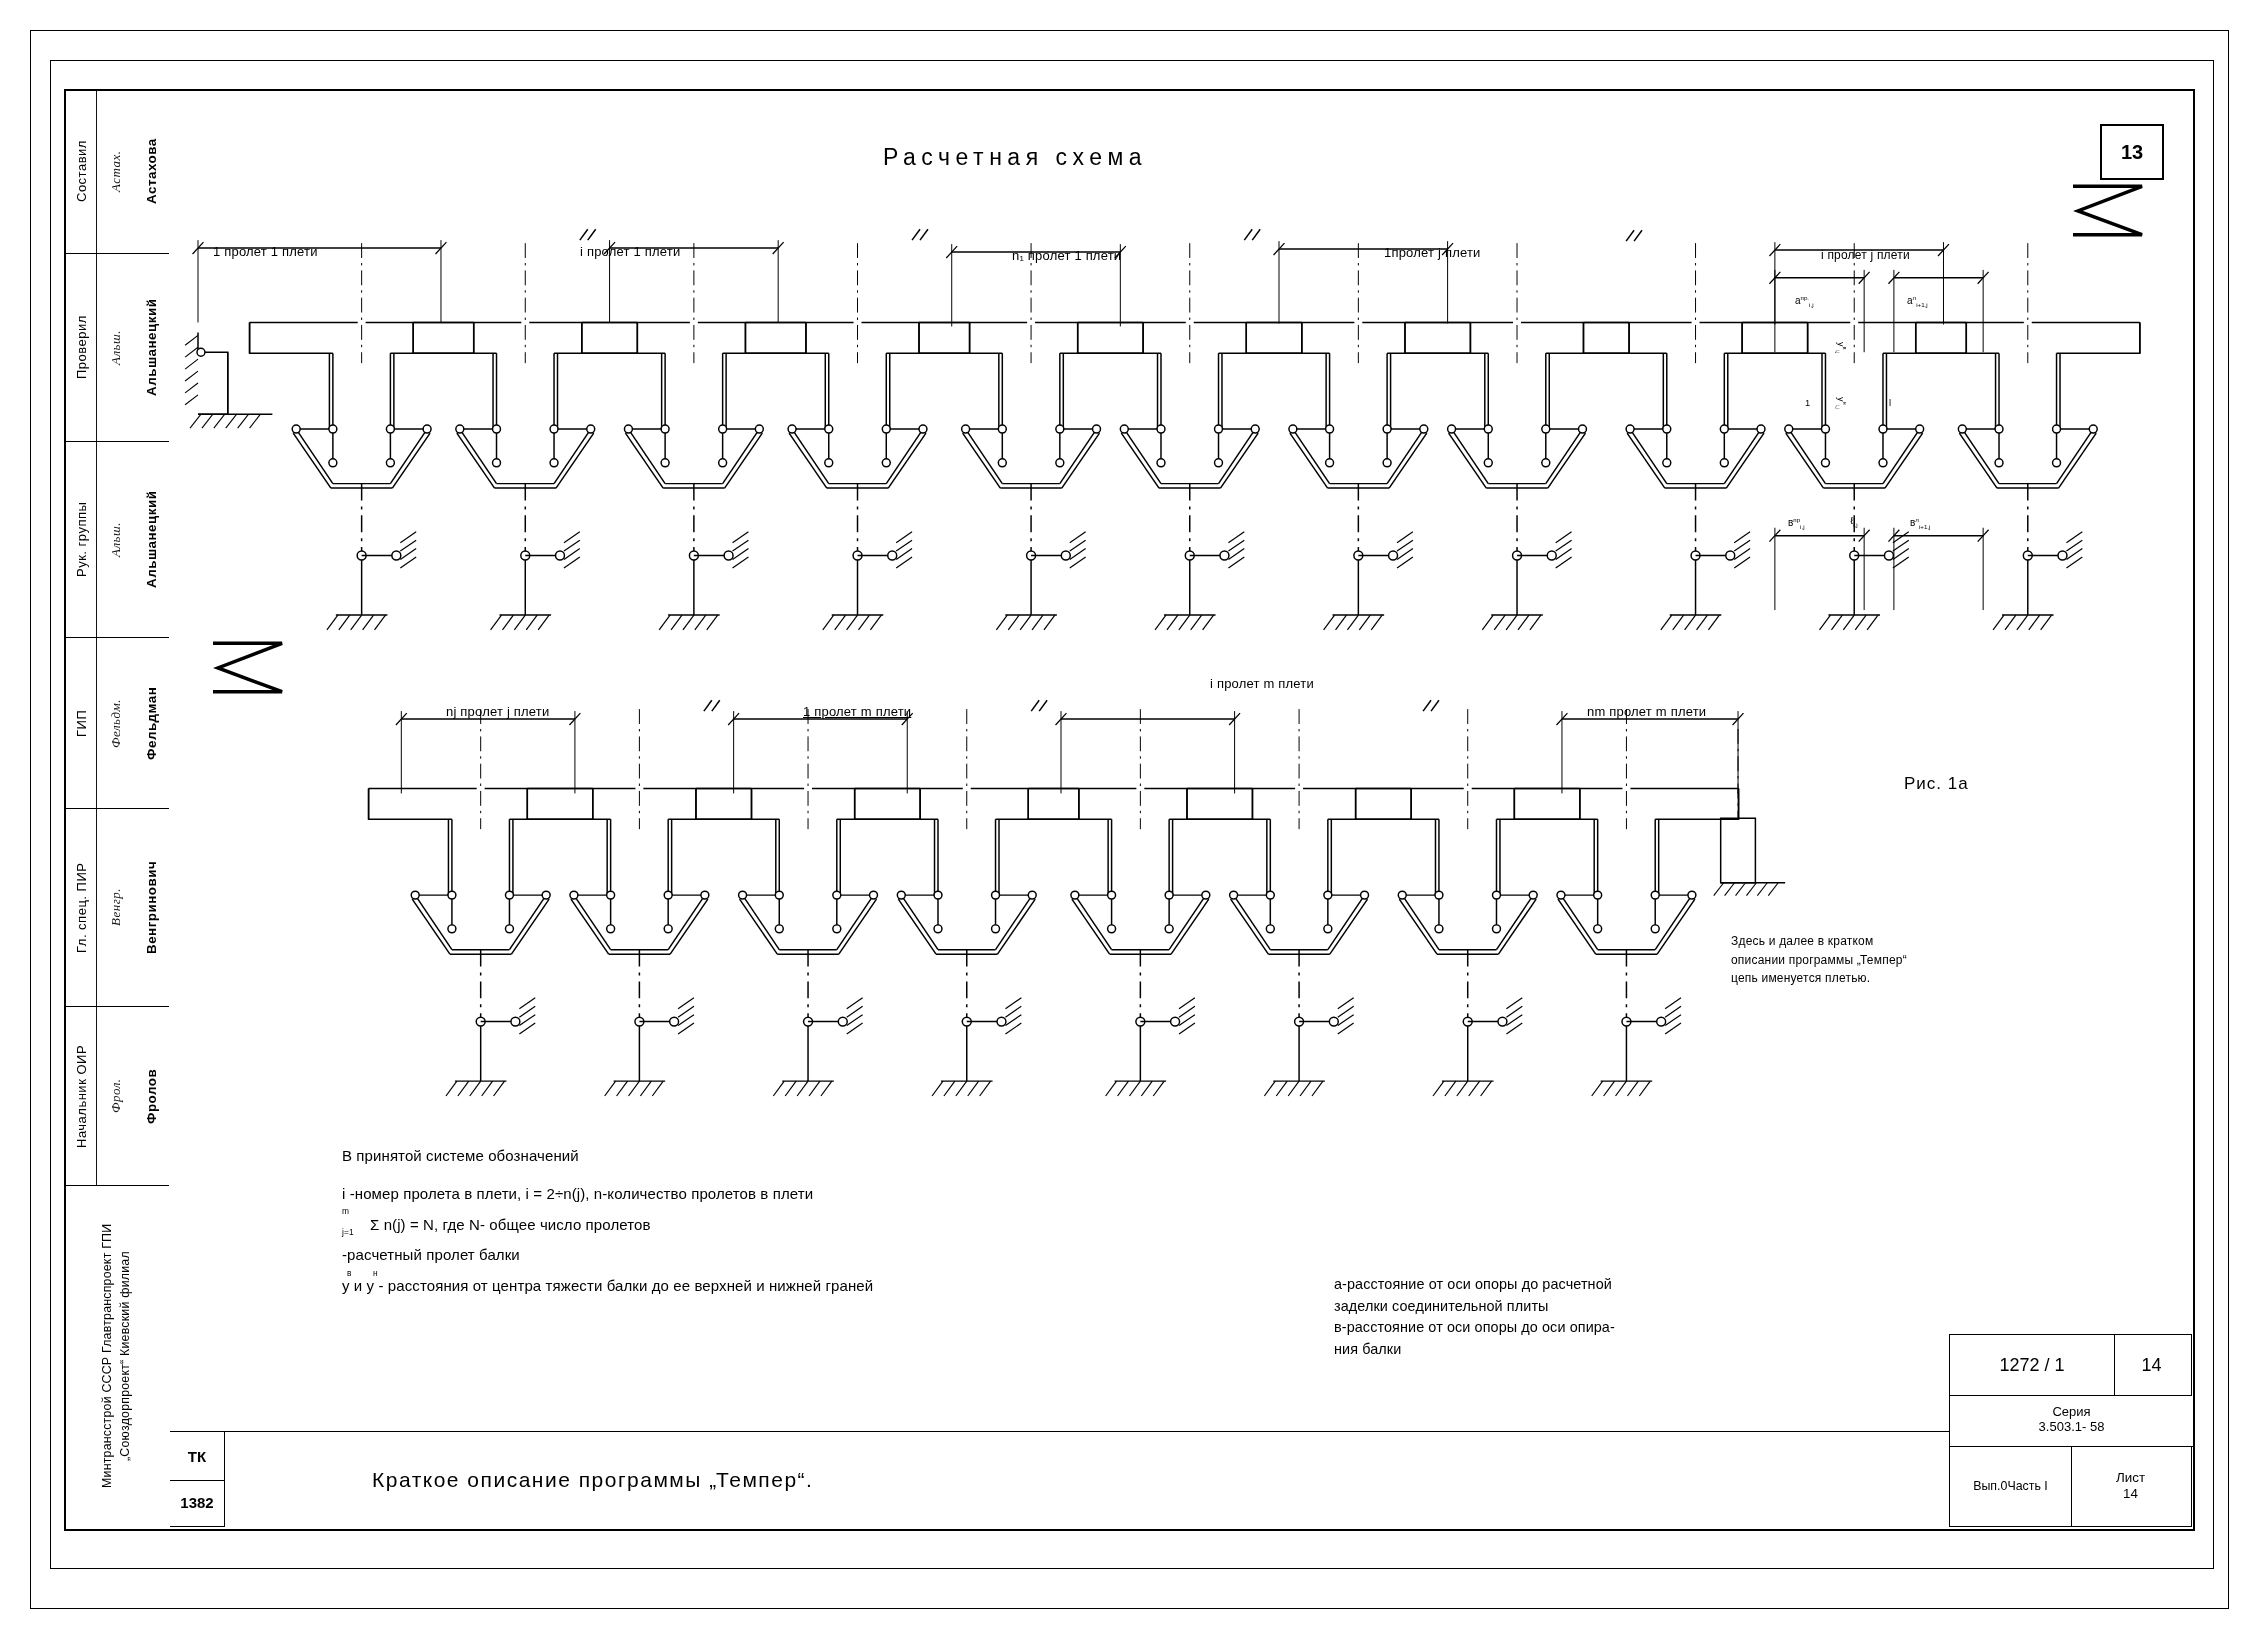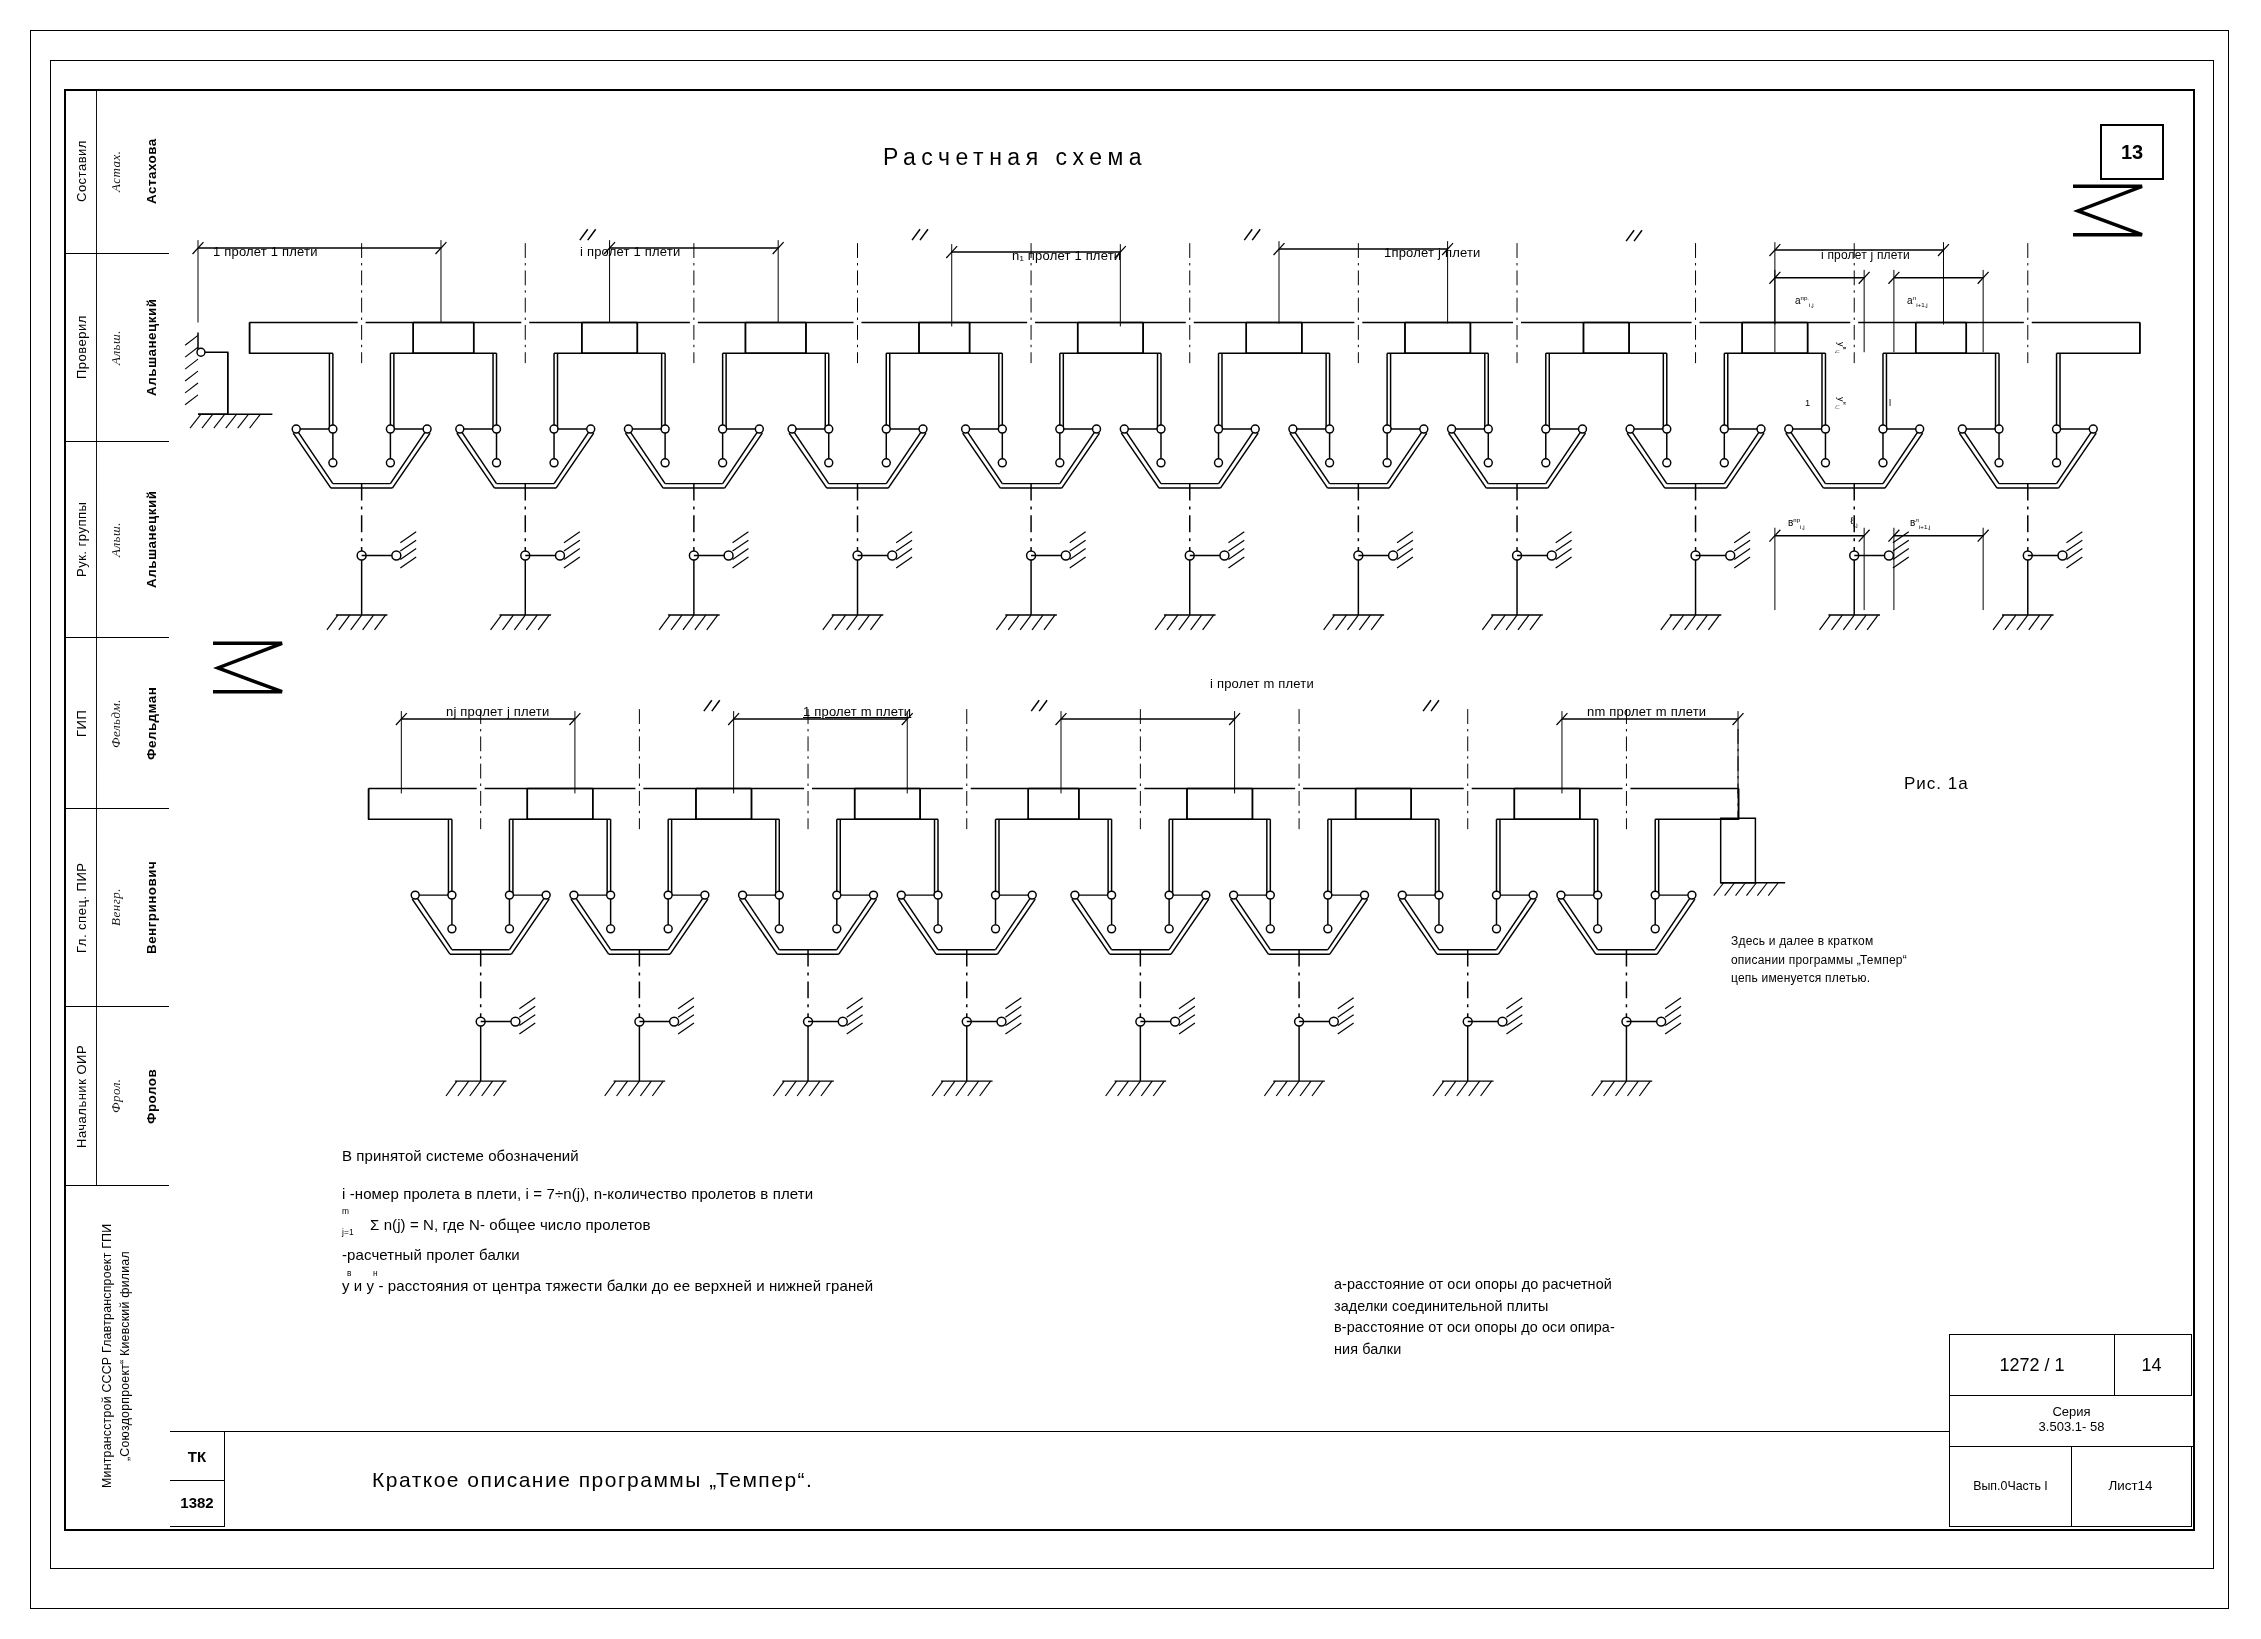--- a/index.html
+++ b/index.html
@@ -42,21 +42,21 @@
             display:flex;align-items:center;justify-content:center;font-size:18px;}
   #page-cell{left:2112px;top:1334px;width:79px;height:60px;border:1.5px solid #000;border-left:none;
             display:flex;align-items:center;justify-content:center;font-size:18px;}
   #series-cell{left:1949px;top:1394px;width:243px;height:52px;border:1.5px solid #000;border-top:none;
             display:flex;flex-direction:column;align-items:center;justify-content:center;
             font-size:13px;line-height:1.15;}
   #vyp-cell{left:1949px;top:1446px;width:121px;height:80px;border:1.5px solid #000;border-top:none;
             display:flex;flex-direction:row;align-items:center;justify-content:center;
             font-size:12.4px;line-height:1.2;}
   #list-cell{left:2070px;top:1446px;width:121px;height:80px;border:1.5px solid #000;border-top:none;border-left:none;
-            display:flex;flex-direction:row;align-items:center;justify-content:center;
+            display:flex;flex-direction:column;align-items:center;justify-content:center;
             font-size:13.4px;line-height:1.2;}
 
   
   #sheetno{left:2100px;top:124px;width:60px;height:52px;border:2.5px solid #000;
            display:flex;align-items:center;justify-content:center;font-size:20px;font-weight:bold;}
 
   
   #main-title{left:883px;top:144px;font-size:23px;letter-spacing:5.5px;}
   #fig-label{left:1904px;top:774px;font-size:17px;letter-spacing:1px;}
   #note-block{left:1731px;top:932px;width:357px;font-size:12px;line-height:1.55;letter-spacing:0.2px;}
@@ -167,21 +167,21 @@
 
 <div class="abs" id="note-block">
   <div>Здесь и далее в кратком</div>
   <div>описании программы „Темпер“</div>
   <div>цепь именуется плетью.</div>
 </div>
 
 <div class="abs" id="legend-left">
   <div>В принятой системе обозначений</div>
   <div style="height:7px"></div>
-  <div class="lg-line">i -номер пролета в плети,   i = 7÷n(j),  n-количество пролетов в плети</div>
+  <div class="lg-line">i -номер пролета в плети,   i = 2÷n(j),  n-количество пролетов в плети</div>
   <div class="lg-line" style="position:relative;padding-left:28px;">
     <span style="position:absolute;left:0;top:-7px;font-size:8.4px;">m</span>
     <span style="position:absolute;left:0;top:14px;font-size:8.4px;">j=1</span>
     <span>Σ n(j) = N, где N- общее число пролетов</span>
   </div>
   <div class="lg-line">    -расчетный пролет балки</div>
   <div class="lg-line" style="position:relative;">
     <span style="position:absolute;left:5px;top:-6px;font-size:8.4px;">в</span>
     <span style="position:absolute;left:31px;top:-6px;font-size:8.4px;">н</span>
     <span>y и y - расстояния от центра тяжести балки до ее верхней и нижней граней</span>

